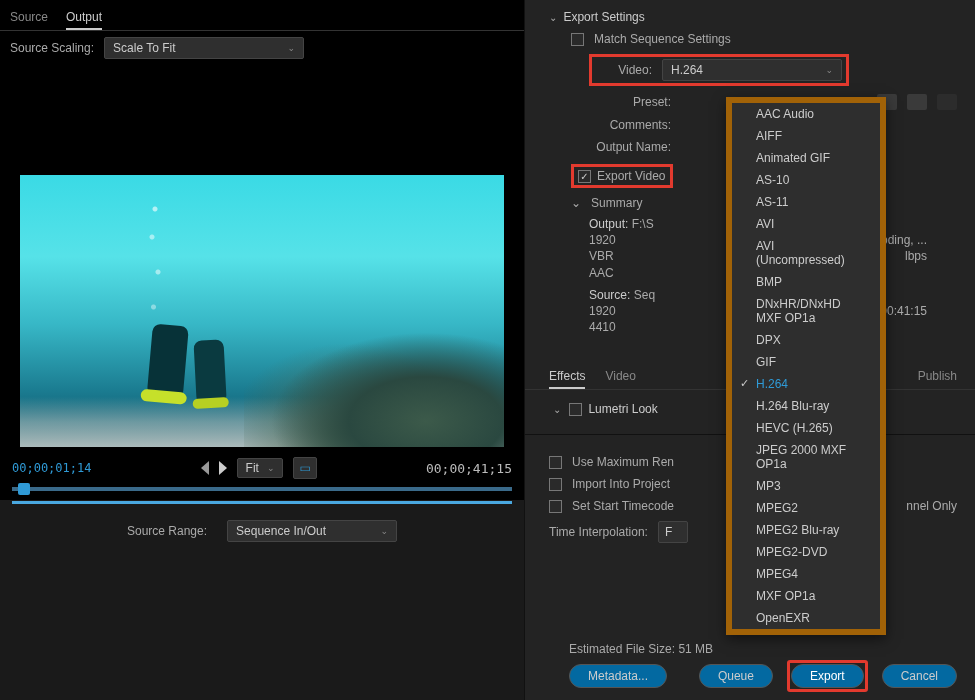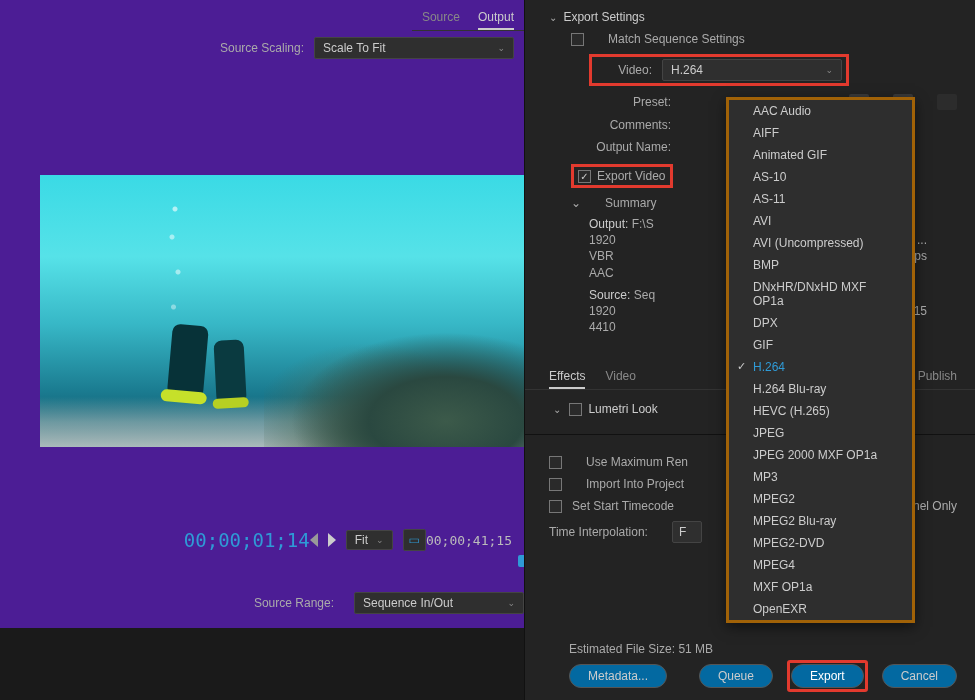--- a/index.html
+++ b/index.html
@@ -5,21 +5,21 @@
   * { box-sizing: border-box; margin: 0; padding: 0; }
   body {
     width: 975px; height: 700px;
     background: #1a1a1a;
     font-family: "Segoe UI", Arial, sans-serif;
     font-size: 12px;
     color: #aaa;
     overflow: hidden;
     display: flex;
   }
-  .left-pane { width: 524px; height: 628px; background: #4c1d95; display:flex; flex-direction:column;align-items:flex-end; }
+  .left-pane { width: 524px; height: 500px; background: #000000; display:flex; flex-direction:column; }
   .right-pane { width: 451px; height: 700px; background: #232323; border-left:1px solid #111; position:relative;}
   
   
   .tabs { display:flex; gap:18px; padding:6px 10px 0 10px; border-bottom:1px solid #333; }
   .tab { color:#888; padding:4px 0; cursor:pointer; }
   .tab.active { color:#ccc; border-bottom:2px solid #ccc; }
   .scale-row { display:flex; align-items:center; gap:10px; padding:6px 10px; }
   .scale-row label { color:#aaa; }
   .select { background:#2f2f2f; color:#ccc; padding:3px 8px; border:1px solid #444; border-radius:2px; min-width:200px; display:flex; justify-content:space-between; align-items:center; cursor:pointer;}
   .chev { font-size:9px; color:#888; }
@@ -44,39 +44,39 @@
     background: linear-gradient(180deg, rgba(230,230,220,0) 0%, rgba(200,210,205,0.5) 50%, rgba(210,215,210,0.8) 100%);
   }
   .bubbles { position:absolute; left:120px; top:20px; width:30px; height:140px;
     background: radial-gradient(circle at 50% 10%, rgba(255,255,255,0.6) 0 2px, transparent 3px),
                 radial-gradient(circle at 40% 30%, rgba(255,255,255,0.5) 0 2px, transparent 3px),
                 radial-gradient(circle at 60% 55%, rgba(255,255,255,0.5) 0 2px, transparent 3px),
                 radial-gradient(circle at 45% 80%, rgba(255,255,255,0.4) 0 2px, transparent 3px);
   }
 
   .timeline-row { display:flex; align-items:center; justify-content:space-between; padding:10px 12px 0 12px; margin-top:auto;}
-  .tc-left { color:#2f9ad6; font-family:monospace; font-size:19px;}
+  .tc-left { color:#2f9ad6; font-family:monospace; font-size:12px;}
   .tc-right { color:#bbb; font-family:monospace; font-size:13px;}
   .tl-ctl { display:flex; align-items:center; gap:10px; }
   .tri { display:inline-block; width:0;height:0;border-top:7px solid transparent;border-bottom:7px solid transparent;}
   .tri.r { border-left:8px solid #ccc;}
   .tri.l { border-right:8px solid #999;}
   .fit-sel { background:#2f2f2f; border:1px solid #444; color:#ccc; padding:2px 8px; border-radius:2px; display:flex; gap:8px; align-items:center;}
   .vbtn { background:#2f2f2f; border:1px solid #444; padding:3px 5px; border-radius:2px; color:#2f9ad6;}
   .track { padding:8px 12px 6px 12px; }
   .bar { position:relative; height:4px; background:#3a6a8a; }
   .knob { position:absolute; left:6px; top:-4px; width:12px; height:12px; background:#2f9ad6; border-radius:2px;}
   .range-bar { margin-top:10px; height:3px; background:#4aa8e0;}
   .src-row { display:flex; justify-content:center; align-items:center; gap:20px; padding:10px 0 14px 0;}
 
   
   .rp-pad { padding:10px 18px 10px 24px; }
   .sec-title { display:flex; align-items:center; gap:6px; color:#ccc; }
   .sec-title .chev-d { font-size:10px; color:#aaa; }
-  .row { display:flex; align-items:center; gap:24px; margin-top:8px; }
+  .row { display:flex; align-items:center; gap:10px; margin-top:8px; }
   .row.indent { margin-left:22px; }
   .row.indent2 { margin-left:40px; }
   .cb { width:13px; height:13px; border:1px solid #777; display:inline-flex; align-items:center; justify-content:center; cursor:pointer; background:#2a2a2a;}
   .cb.checked::after{content:"✓"; font-size:10px; color:#ccc;}
   .lbl-r { min-width:82px; text-align:right; color:#aaa;}
   .sel-wide { background:#2f2f2f; border:1px solid #444; color:#ccc; padding:3px 8px; border-radius:2px; min-width:180px; display:flex; justify-content:space-between; align-items:center; cursor:pointer;}
   .red-box { border:3px solid #e23a2e; padding:1px; }
   .icon-btn { width:20px; height:16px; background:#3a3a3a; display:inline-block; border-radius:2px;}
   .summary-block { margin-left:40px; margin-top:6px; color:#aaa; line-height:1.35;}
   .summary-block .hd { color:#ccc; }
@@ -85,23 +85,23 @@
   .sep { height:1px; background:#111; margin:8px 0;}
   .btn { border:1px solid #555; color:#ccc; background:#0369a1; padding:4px 18px; border-radius:14px; cursor:pointer;}
   .btn.primary { color:#fff;}
   .footer { position:absolute; left:0; bottom:8px; width:100%; padding:0 18px 0 44px; display:flex; align-items:center; gap:14px;}
   .est { position:absolute; left:44px; bottom:44px; color:#aaa;}
 
   
   .dropdown {
     position:absolute;
     left:201px; top:97px;
-    width:189px;
+    width:160px;
     background:#2e2e2e;
-    border:3px solid #a16207;
+    border:6px solid #a16207;
     box-shadow:0 4px 12px rgba(0,0,0,0.5);
     z-index:50;
     max-height:560px;
   }
   .dropdown .opt { padding:4px 24px 4px 24px; color:#ccc; cursor:pointer; position:relative;}
   .dropdown .opt.sel { color:#2f9ad6; }
   .dropdown .opt.sel::before { content:"✓"; position:absolute; left:8px; color:#ccc; font-size:11px;}
 </style>
 </head>
 <body>
@@ -296,21 +296,20 @@
       <div class="opt">AS-11</div>
       <div class="opt">AVI</div>
       <div class="opt">AVI (Uncompressed)</div>
       <div class="opt">BMP</div>
       <div class="opt">DNxHR/DNxHD MXF OP1a</div>
       <div class="opt">DPX</div>
       <div class="opt">GIF</div>
       <div class="opt sel">H.264</div>
       <div class="opt">H.264 Blu-ray</div>
       <div class="opt">HEVC (H.265)</div>
-      <div class="opt">JPEG</div>
       <div class="opt">JPEG 2000 MXF OP1a</div>
       <div class="opt">MP3</div>
       <div class="opt">MPEG2</div>
       <div class="opt">MPEG2 Blu-ray</div>
       <div class="opt">MPEG2-DVD</div>
       <div class="opt">MPEG4</div>
       <div class="opt">MXF OP1a</div>
       <div class="opt">OpenEXR</div>
     </div>
 </div>

